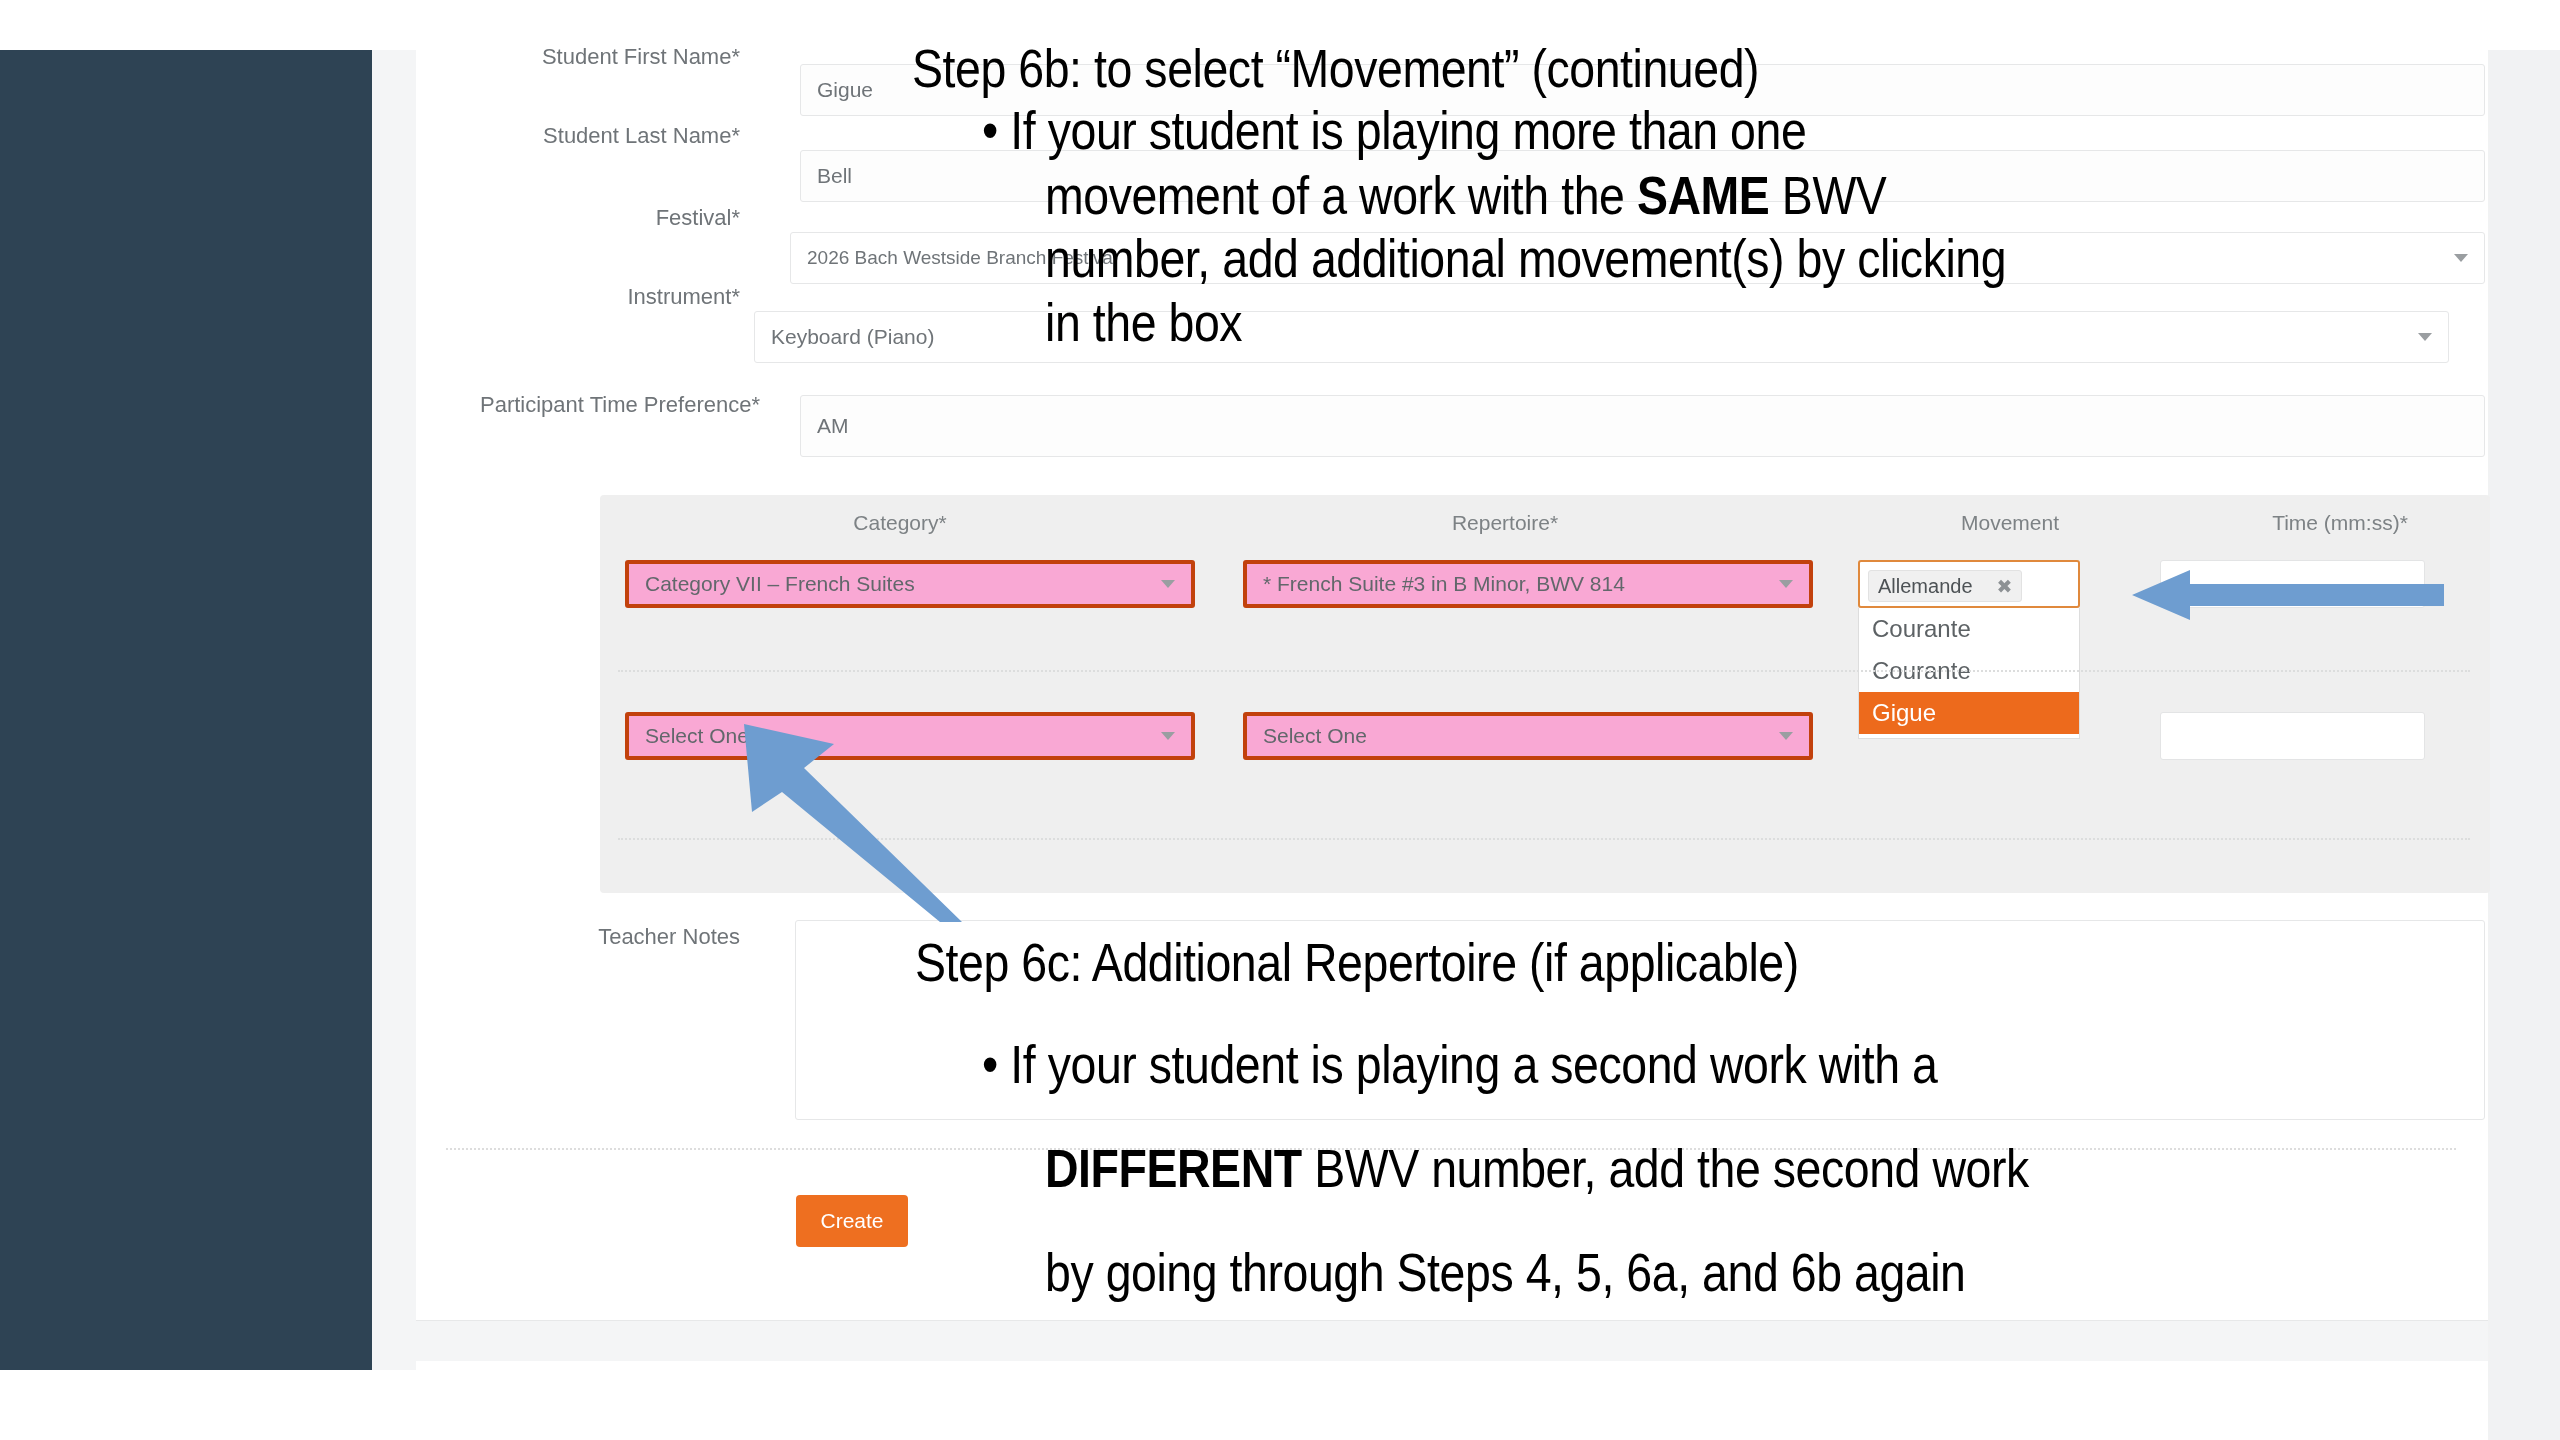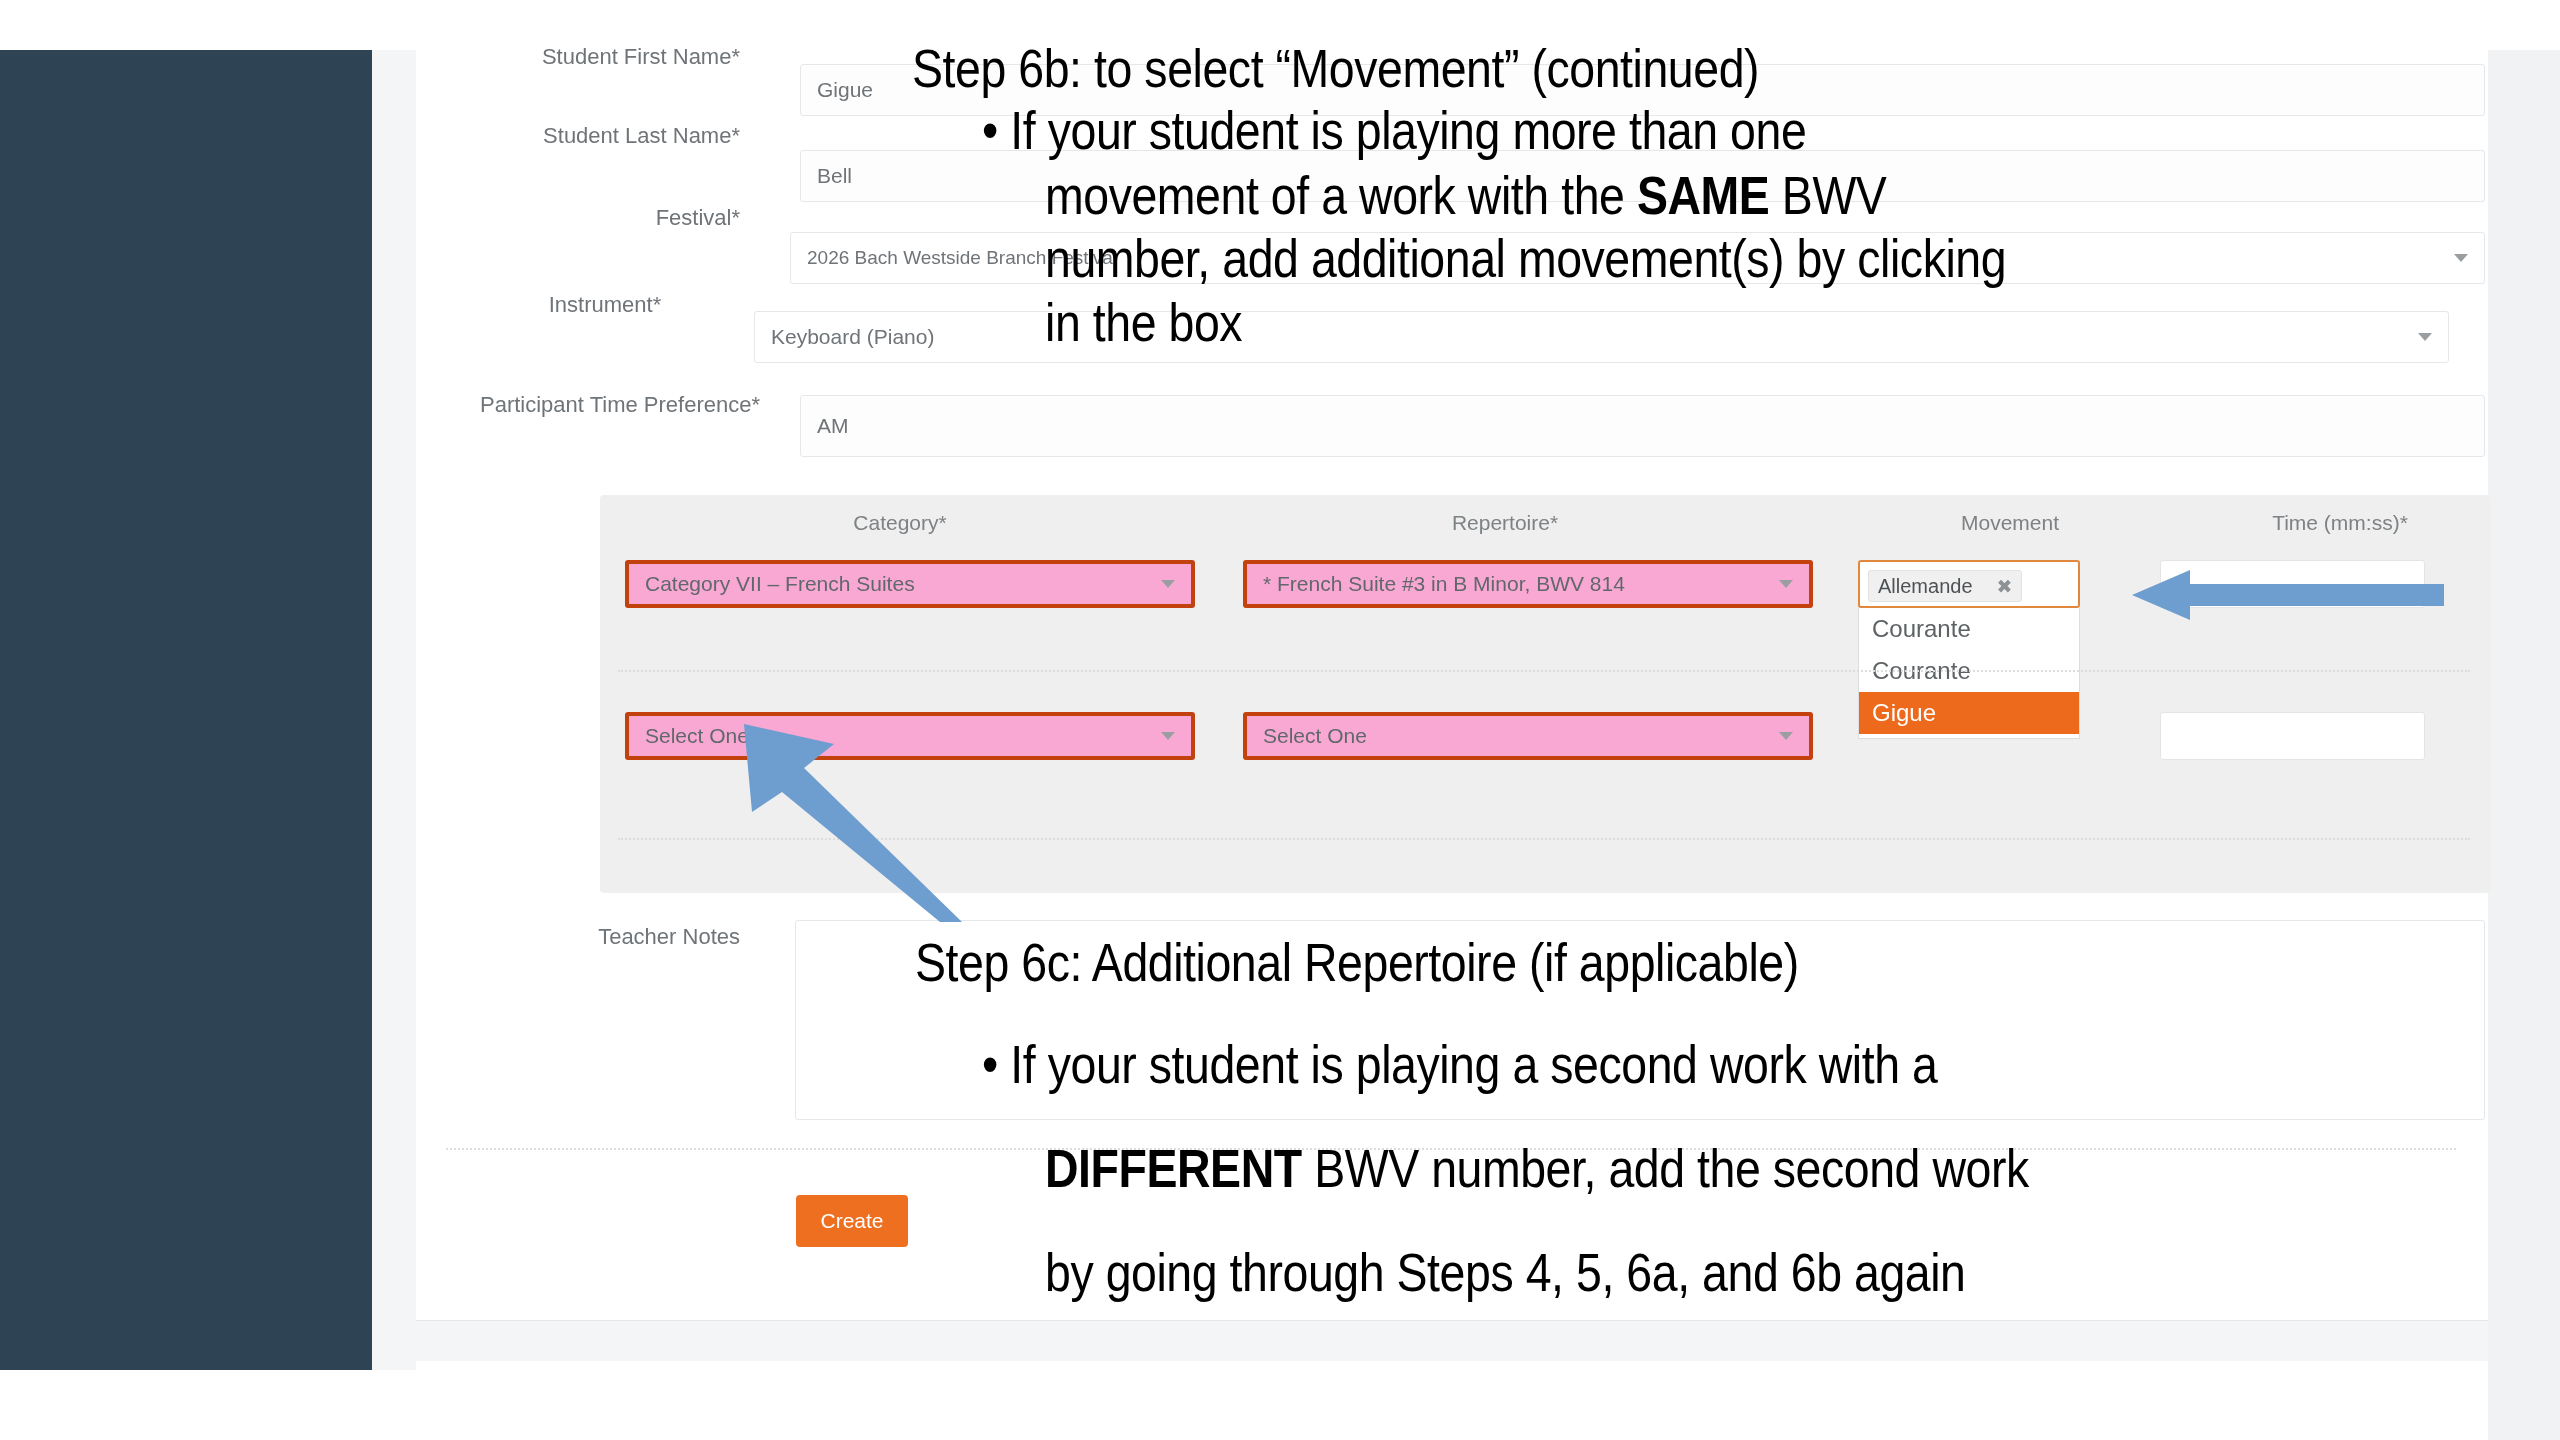--- a/index.html
+++ b/index.html
@@ -84,21 +84,21 @@
 <div class="field" style="left:800px;top:150px;width:1685px;height:52px;">
   <span>Bell</span>
 </div>
 
 <div class="form-label" style="left:470px;top:203px;width:270px;">Festival*</div>
 <div class="field white" style="left:790px;top:232px;width:1695px;height:52px;font-size:19px;">
   <span>2026 Bach Westside Branch Festival</span>
   <span class="caret"></span>
 </div>
 
-<div class="form-label" style="left:470px;top:290px;width:270px;text-align:center;">Instrument*</div>
+<div class="form-label" style="left:470px;top:282px;width:270px;">Instrument*</div>
 <div class="field white" style="left:754px;top:311px;width:1695px;height:52px;">
   <span>Keyboard (Piano)</span>
   <span class="caret"></span>
 </div>
 
 <div class="form-label" style="left:470px;top:390px;width:290px;">Participant Time Preference*</div>
 <div class="field" style="left:800px;top:395px;width:1685px;height:62px;">
   <span>AM</span>
 </div>
 

